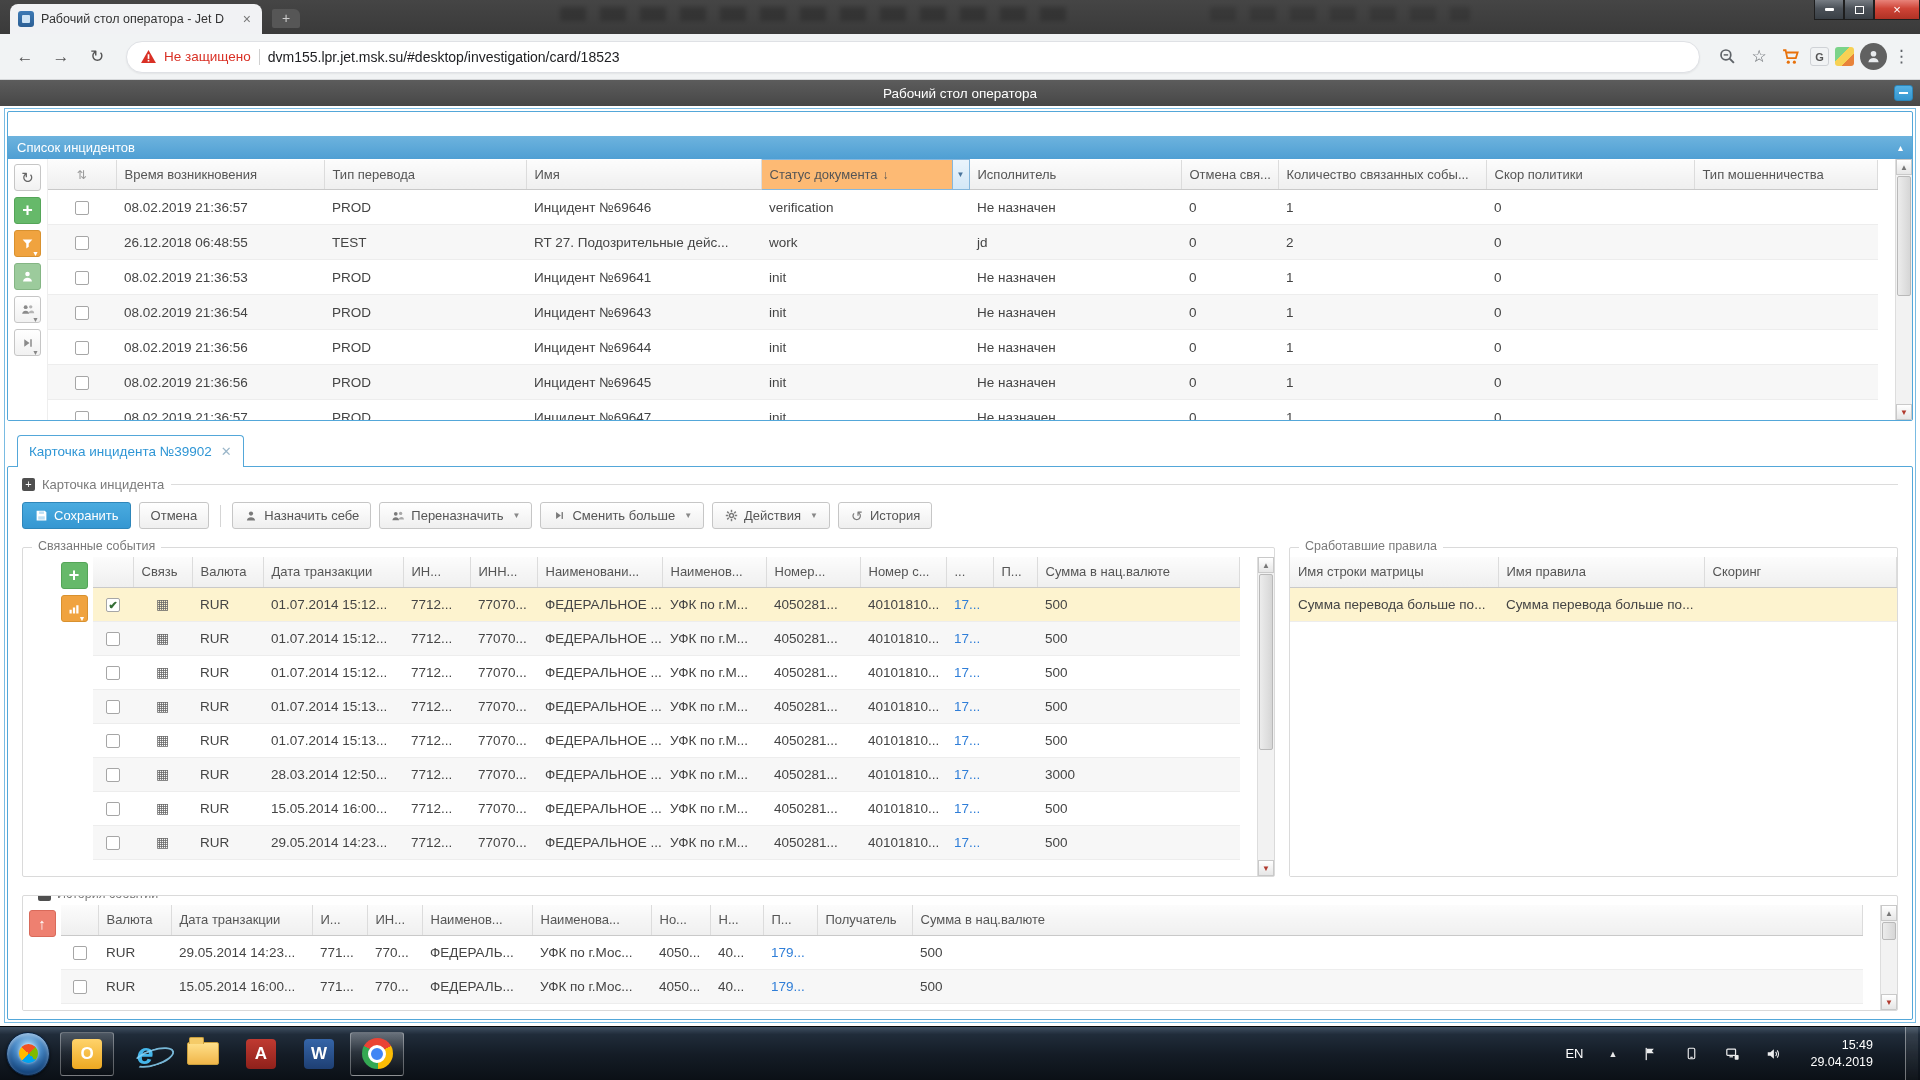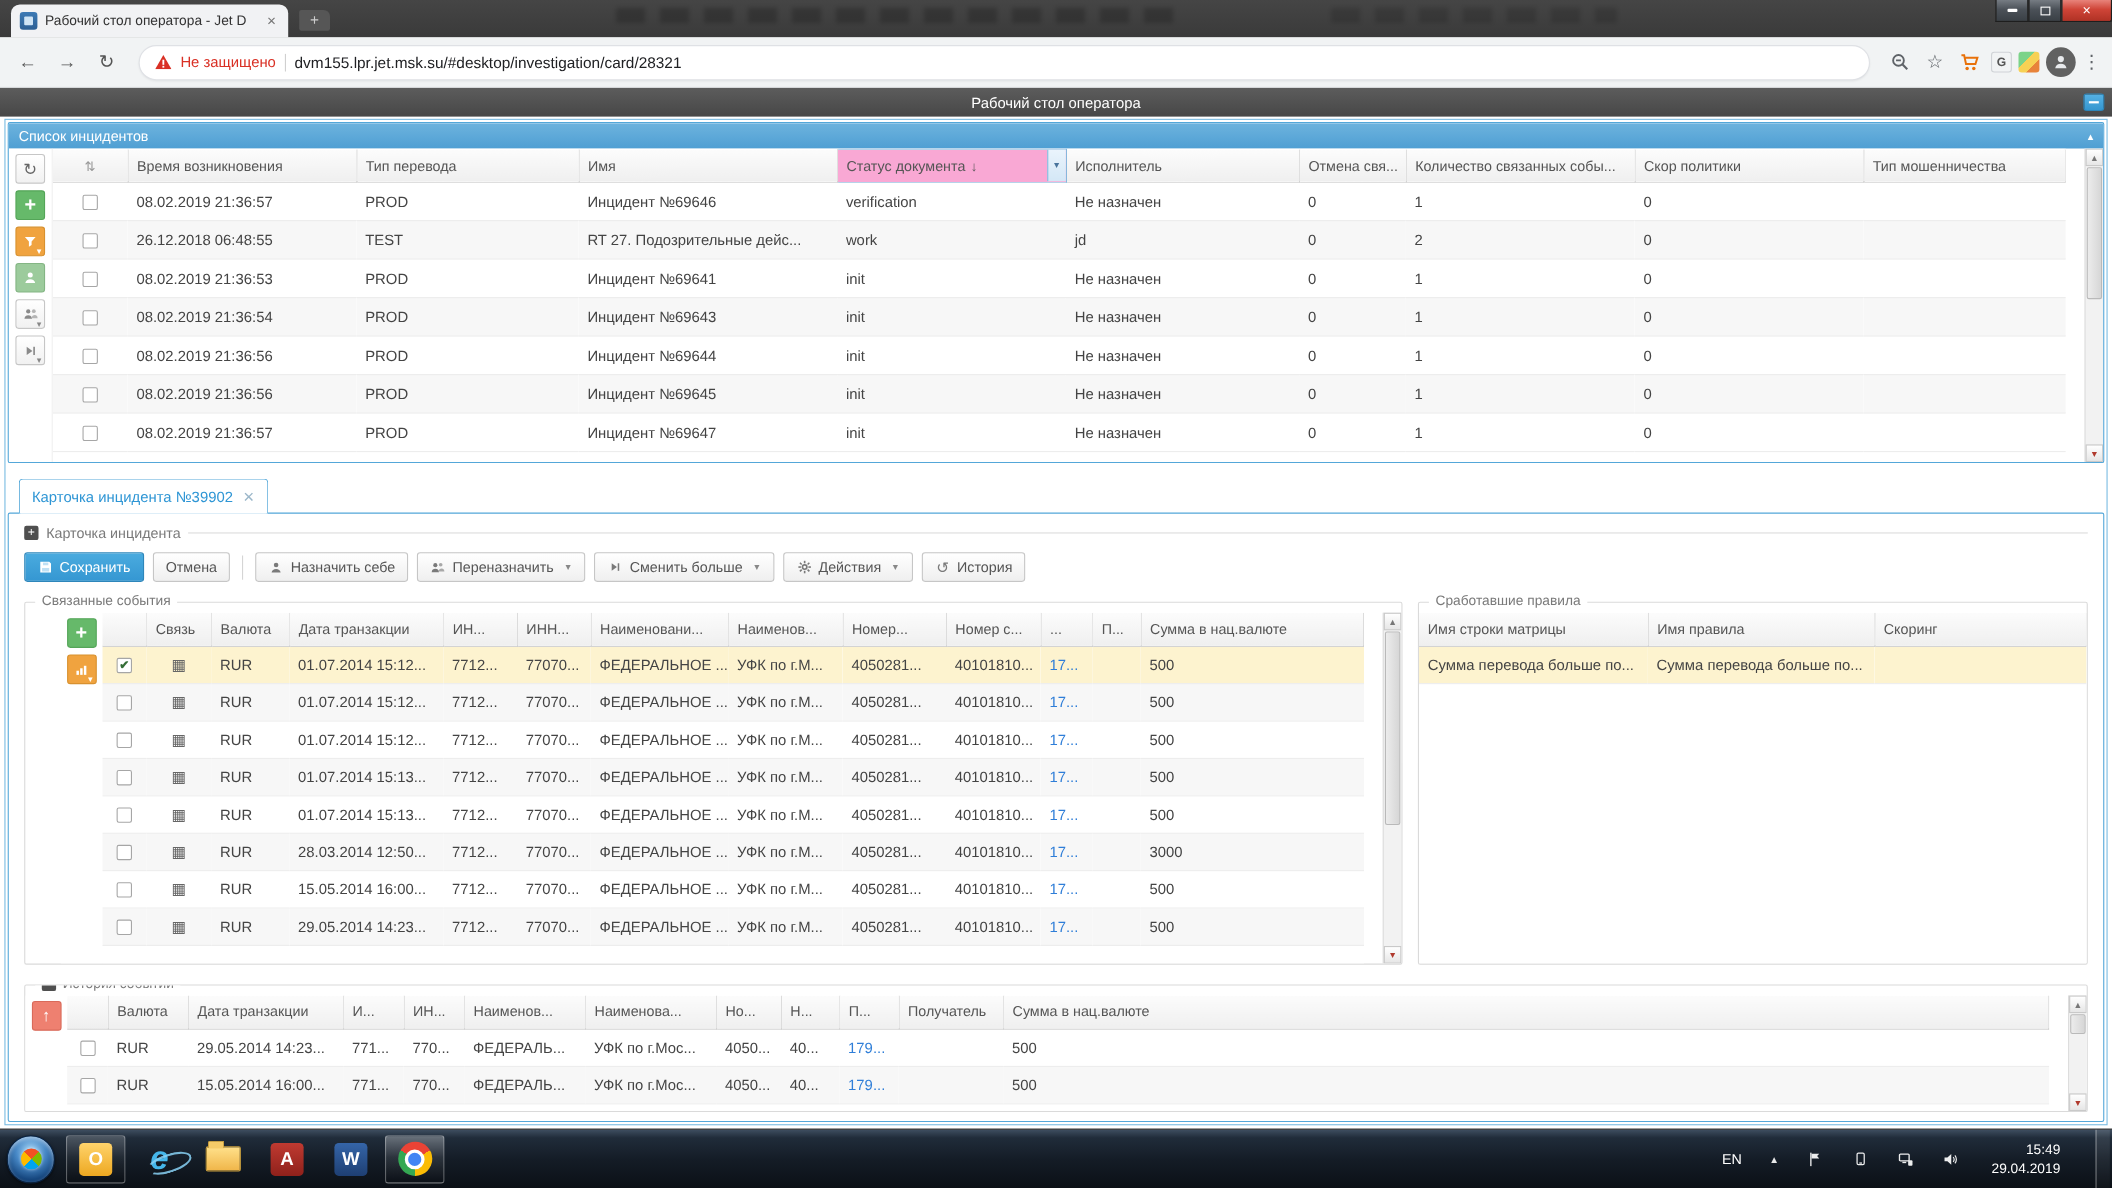--- a/index.html
+++ b/index.html
@@ -47,38 +47,38 @@
   .page { position:absolute; top:80px; left:0; right:0; bottom:54px; background:#fff; display:flex; flex-direction:column; overflow:hidden; }
   .app-titlebar { height:26px; flex:none; background:linear-gradient(#5c5c5c,#474747); color:#fff; font-size:13.5px;
     display:flex; align-items:center; justify-content:center; position:relative; }
   .collapse-app { position:absolute; right:7px; top:5px; width:19px; height:16px; background:linear-gradient(#55b1e4,#3596cf);
     border:1px solid #2c86ba; border-radius:3px; display:flex; align-items:center; justify-content:center; }
   .collapse-app .bar { width:9px; height:2px; background:#fff; }
   .work { flex:1; margin:2px 4px 3px; border:1px solid #79bbe2; padding:2px; display:flex; flex-direction:column; overflow:hidden; }
 
   .panel { flex:none; height:310px; border:1px solid #53a7d9; border-radius:2px; display:flex; flex-direction:column; overflow:hidden; }
   .panel-header { height:23px; flex:none; background:linear-gradient(#6db3de,#4f9fd3); color:#fff; font-size:13px;
-    display:flex; align-items:center; padding:11px 9px; }
+    display:flex; align-items:center; padding:11px 9px;margin-top:24px; }
   .panel-header .caret { margin-left:auto; font-size:10px; }
   .panel-body { flex:1; display:flex; overflow:hidden; }
   .vtools { width:40px; flex:none; padding-top:5px; background:#fff; border-right:1px solid #eee; }
   .tool-btn { width:27px; height:27px; margin:0 auto 6px; border:1px solid #c6c6c6; border-radius:3px; background:linear-gradient(#fff,#f1f1f1);
     display:flex; align-items:center; justify-content:center; position:relative; color:#666; font-size:15px; }
   .tool-btn.green { background:#66b96a; border-color:#54a558; color:#fff; font-size:18px; font-weight:bold; }
   .tool-btn.orange { background:#f0a33f; border-color:#d8912f; }
   .tool-btn.pale-green { background:#9ccb9c; border-color:#84b584; }
   .tool-btn.salmon { background:#ee8070; border-color:#d96a5a; color:#fff; font-weight:bold; }
   .mini-dd { position:absolute; bottom:-1px; right:1px; font-size:7px; color:#fff; }
   .mini-dd.gray { color:#888; }
 
   .grid-area { flex:1; overflow:hidden; position:relative; background:#fff; }
   .tbl { width:100%; border-collapse:collapse; table-layout:fixed; font-size:13.5px; color:#444; }
   .tbl th { height:30px; background:linear-gradient(#fcfcfc,#efefef); border-right:1px solid #dcdcdc; border-bottom:1px solid #c9c9c9;
     font-weight:normal; font-size:13px; color:#555; text-align:left; padding:0 8px; white-space:nowrap; overflow:hidden; position:relative; }
-  .tbl th.sorted { background:#f9a8d4; border:1px solid #86b7dc; padding-right:22px; }
+  .tbl th.sorted { background:#fdba74; border:1px solid #86b7dc; padding-right:22px; }
   .sort-arrow { margin-left:5px; font-size:12px; color:#555; }
   .th-dd { position:absolute; right:0; top:0; bottom:0; width:17px; background:linear-gradient(#eaf4fc,#d3e7f6);
     border-left:1px solid #86b7dc; color:#49749c; font-size:8px; display:flex; align-items:center; justify-content:center; }
   .tbl td { height:36px; border-bottom:1px solid #ededed; padding:0 8px; white-space:nowrap; overflow:hidden; }
   .tbl tbody tr:nth-child(even) { background:#f7f7f7; }
   .tbl tbody tr.selected { background:#fdf3cf; }
   .td-c { text-align:center; padding:0 !important; }
   .cb { display:inline-block; width:14px; height:14px; border:1px solid #a6a6a6; border-radius:2px; background:#fff; vertical-align:middle;
     font-size:11px; line-height:13px; color:#2e7d32; }
   .cb.checked { color:#356e36; font-weight:bold; }
@@ -216,21 +216,21 @@
     <span class="nav-ic">→</span>
     <span class="nav-ic">↻</span>
     <div class="omnibox">
       <svg class="warn-tri" viewBox="0 0 16 14">
         <path d="M8 0L16 14H0z" fill="#d93025"></path>
           <rect x="7.1" y="4.6" width="1.8" height="5" fill="#fff"></rect>
           <rect x="7.1" y="10.6" width="1.8" height="1.8" fill="#fff"></rect>
       </svg>
       <span class="sec-label">Не защищено</span>
       <span class="omni-sep"></span>
-      <span class="url-text">dvm155.lpr.jet.msk.su/#desktop/investigation/card/28321</span>
+      <span class="url-text">dvm155.lpr.jet.msk.su/#desktop/investigation/card/18523</span>
     </div>
     <span class="bar-ic">
       <svg width="17" height="17" viewBox="0 0 16 16">
           <circle cx="6.5" cy="6.5" r="4.6" fill="none" stroke="#5f6368" stroke-width="1.6"></circle>
           <line x1="10" y1="10" x2="14" y2="14" stroke="#5f6368" stroke-width="1.8"></line>
           <line x1="4.4" y1="6.5" x2="8.6" y2="6.5" stroke="#5f6368" stroke-width="1.4"></line>
         </svg>
     </span>
     <span class="bar-ic" style="font-size:17px;">☆</span>
     <span class="bar-ic">

